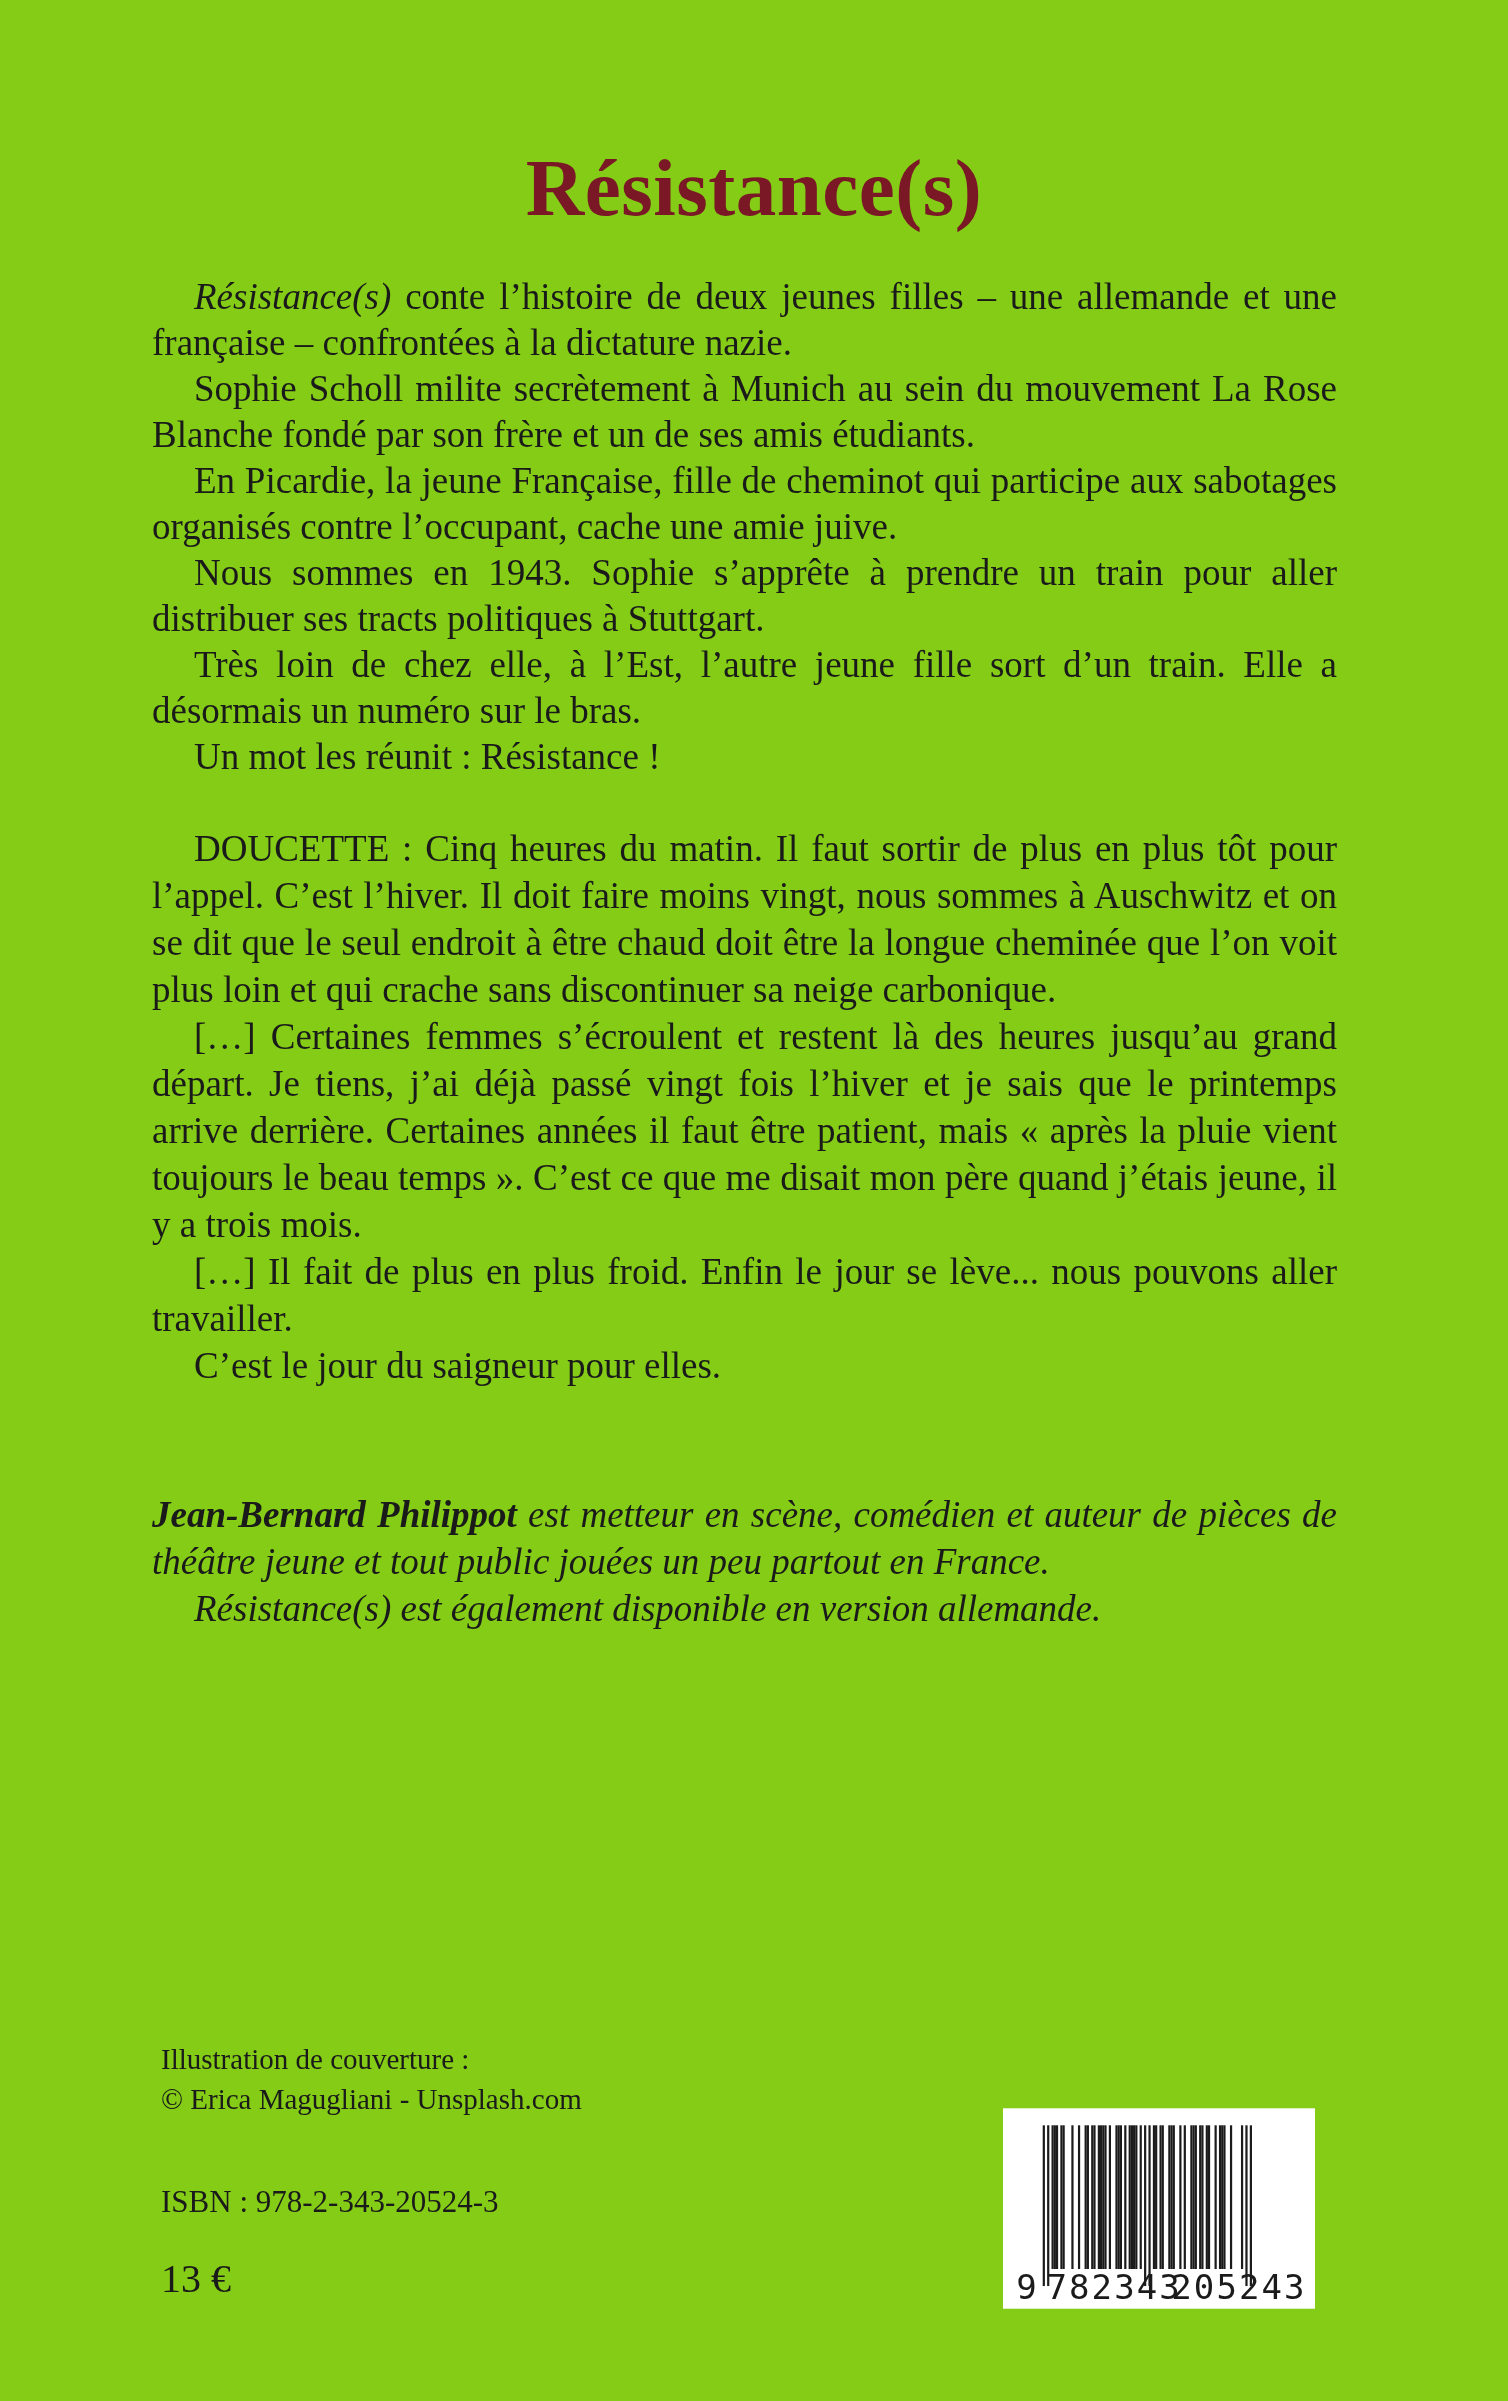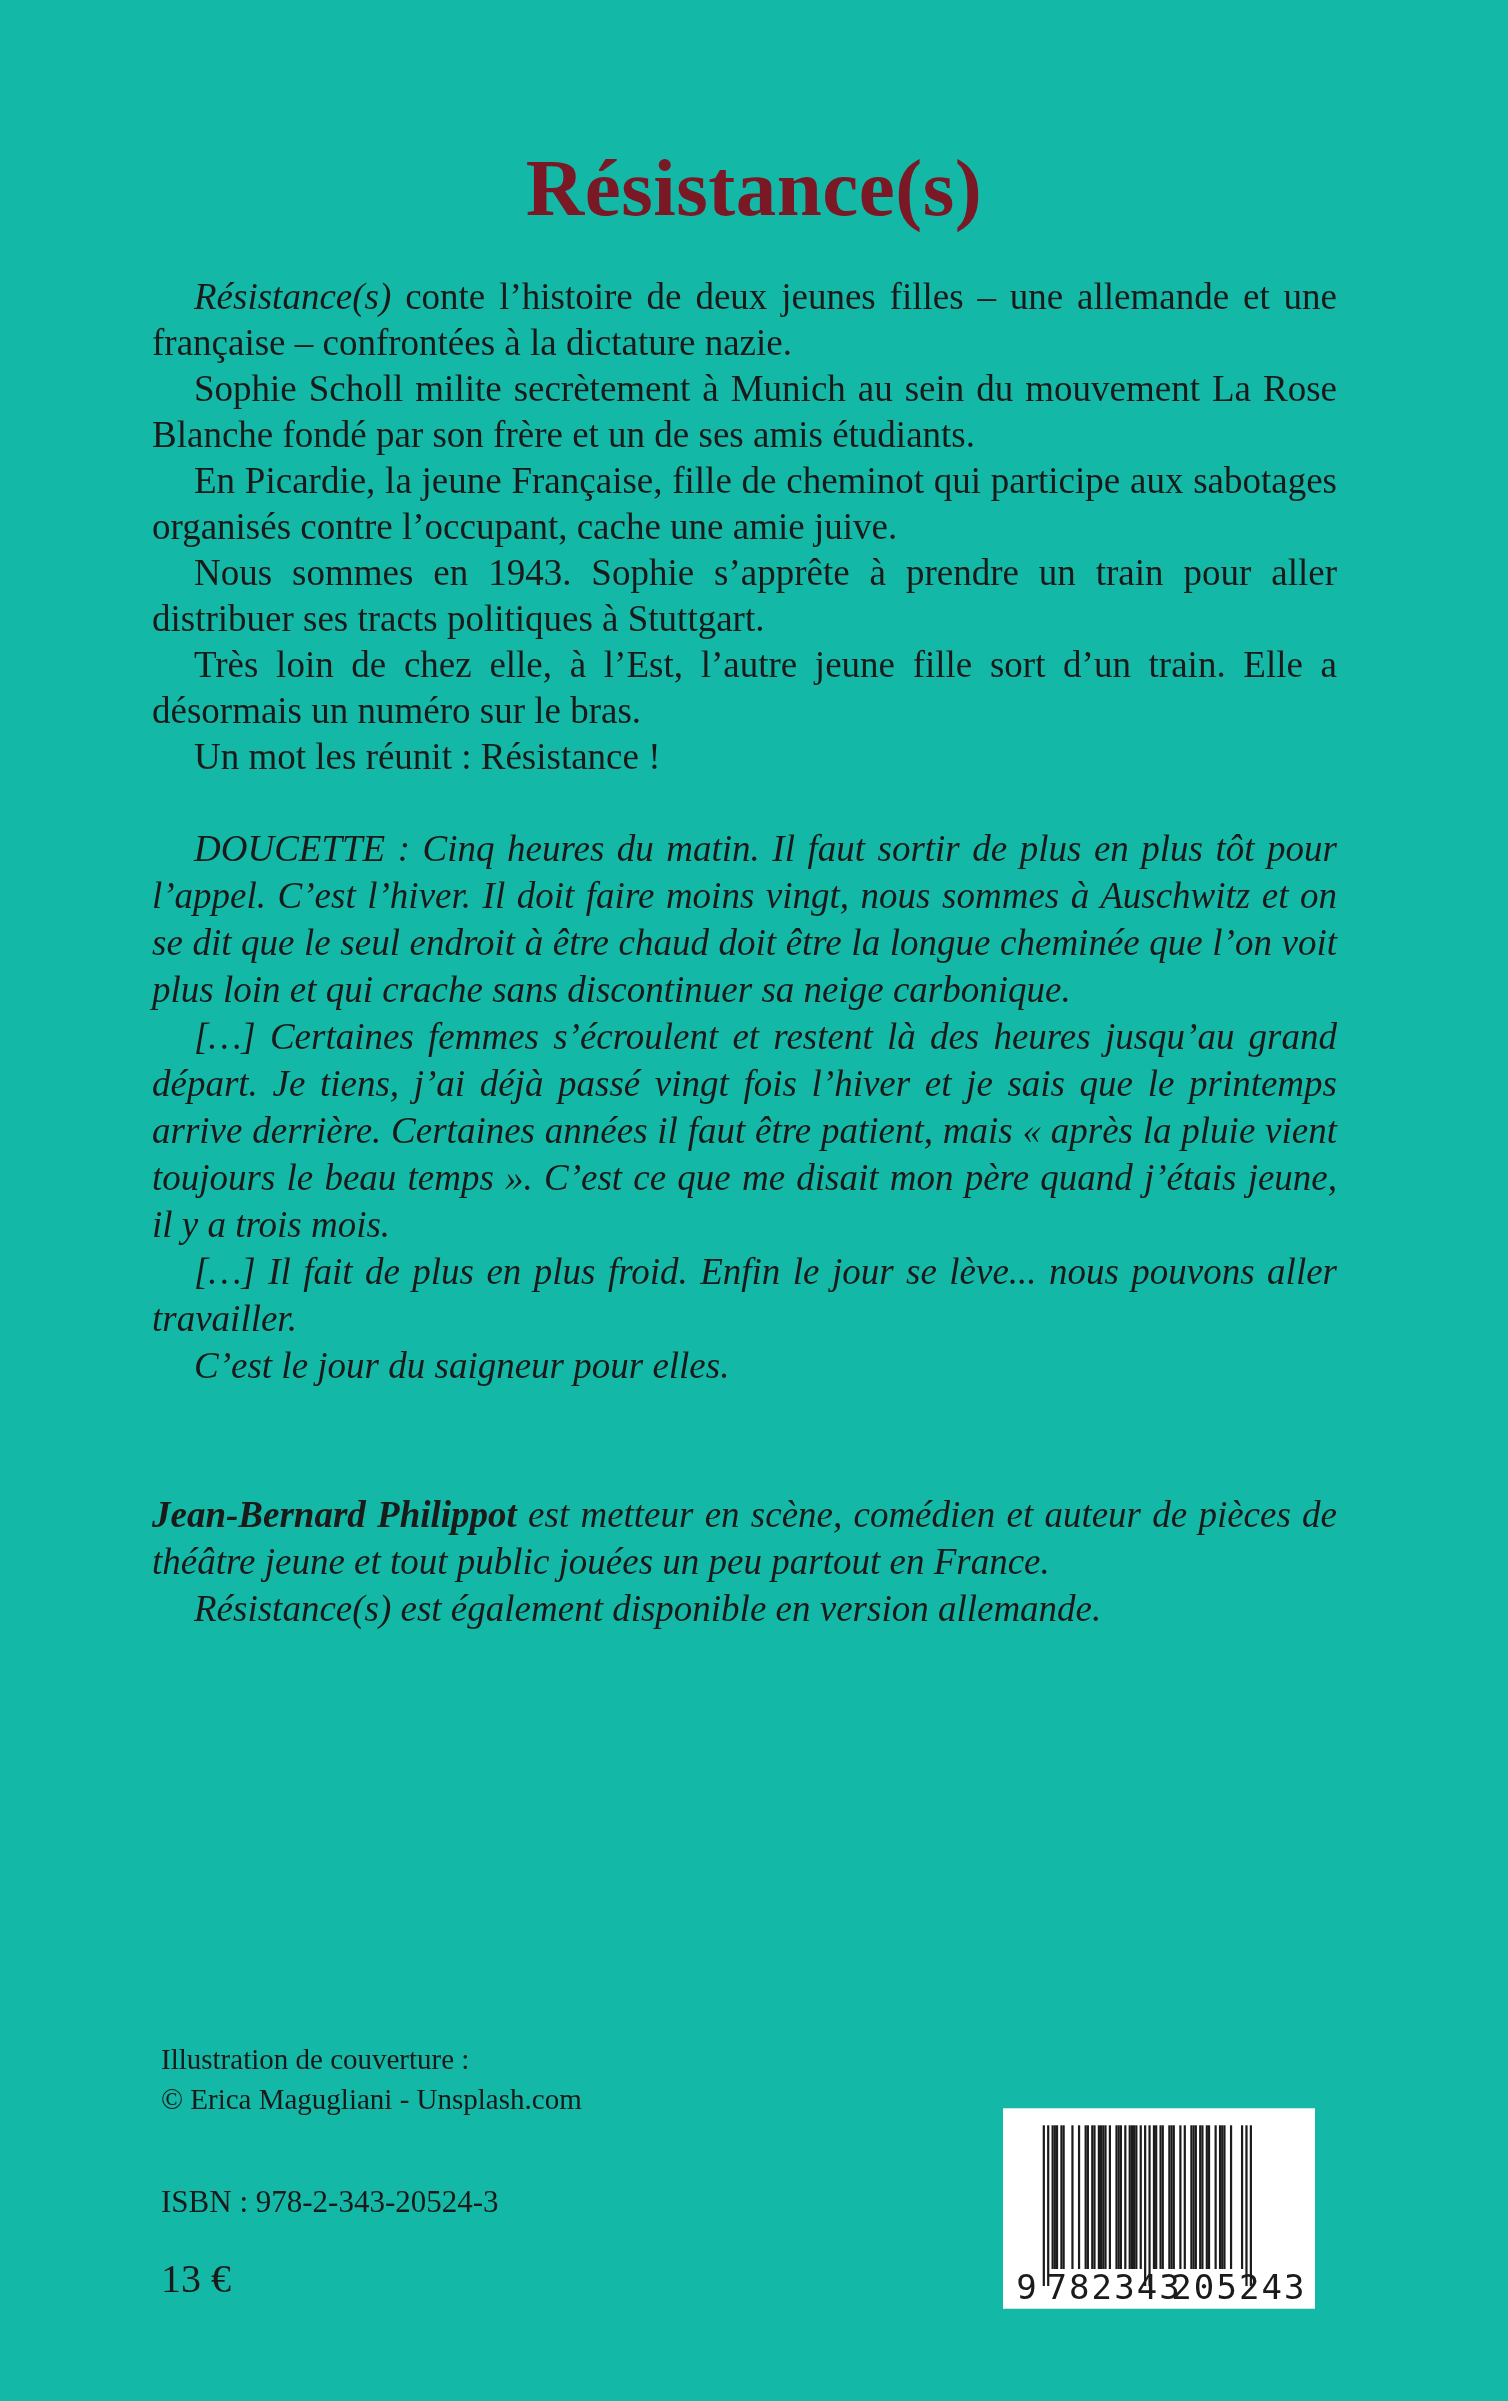--- a/index.html
+++ b/index.html
@@ -12,21 +12,21 @@
     height: 2402px;
     position: relative;
     font-family: "Liberation Serif", "DejaVu Serif", serif;
     color: #1a1a1a;
     overflow: hidden;
   }
 
   .page {
     position: absolute;
     inset: 0;
-    background: #14b8a6;
+    background: #84cc16;
   }
 
   
   .title {
     position: absolute;
     top: 91px;
     left: 0;
     width: 1508px;
     text-align: center;
     font-family: "Liberation Serif", "DejaVu Serif", serif;
@@ -59,21 +59,20 @@
     hyphens: none;
   }
 
   .synopsis p.para:last-child { text-align: left; }
 
   
   .quote {
     margin-top: 45px;
   }
   .quote p.para {
-    font-style: italic;
     font-size: 37px;
     line-height: 47px;
   }
   .quote p.para.last { text-align: left; }
 
   
   .bio {
     margin-top: 102px;
   }
   .bio p.para {

